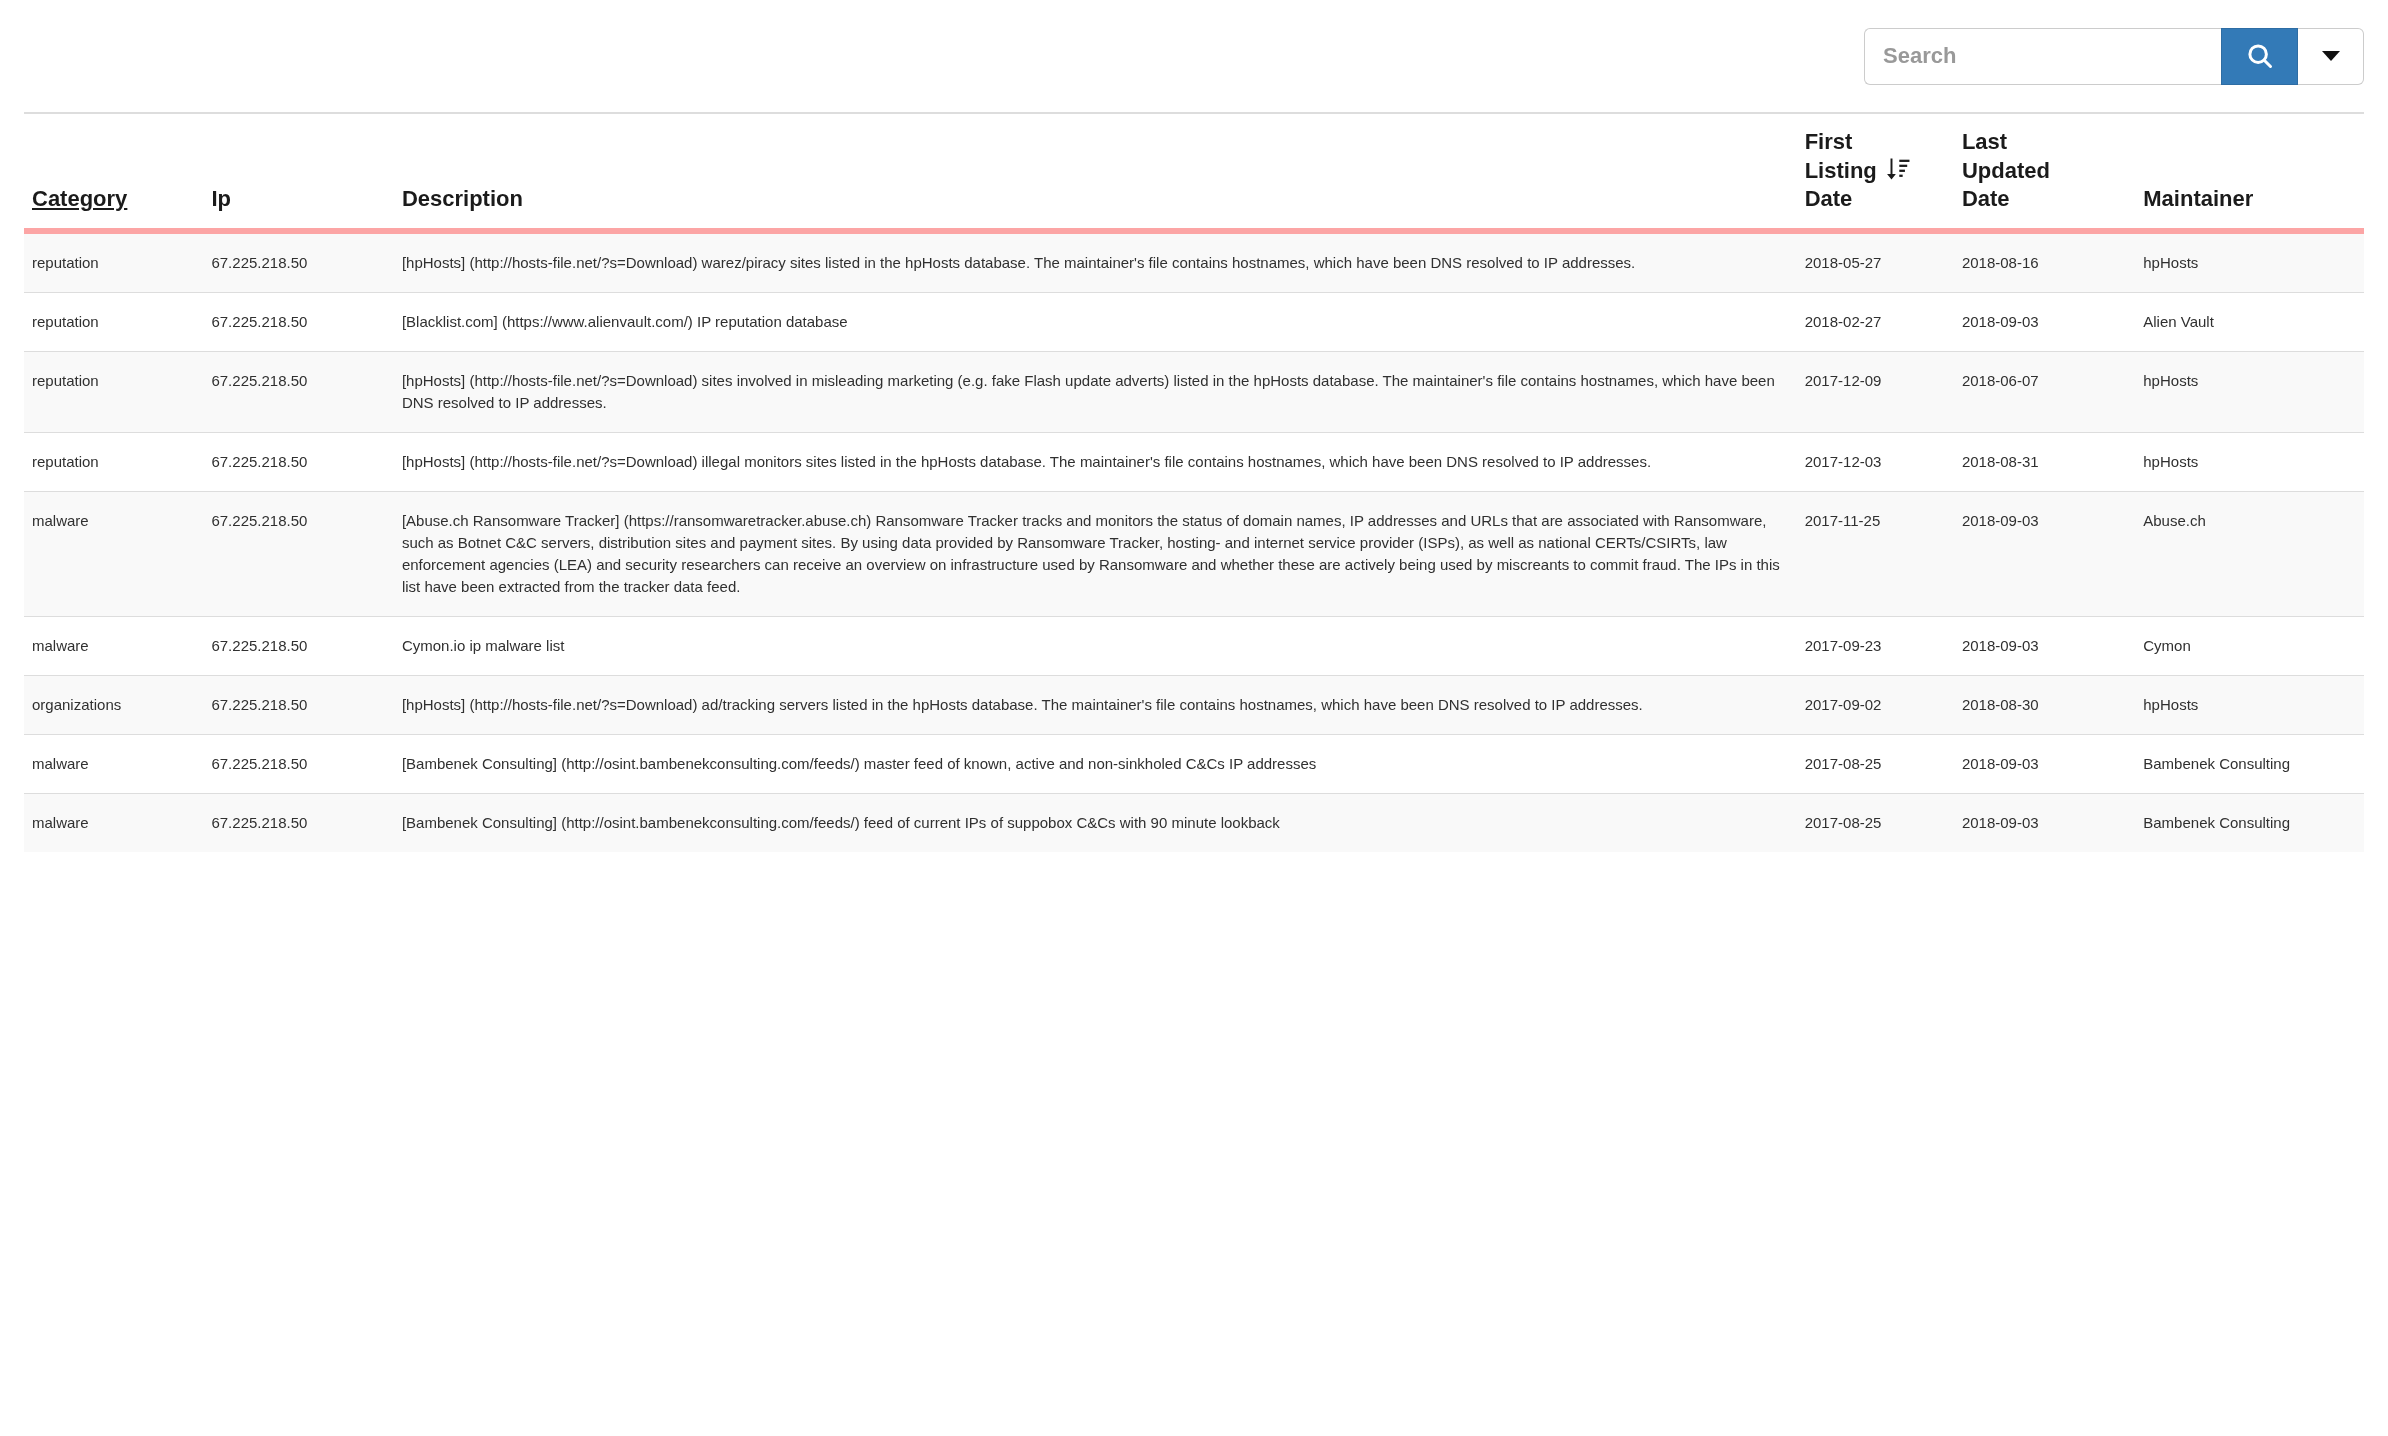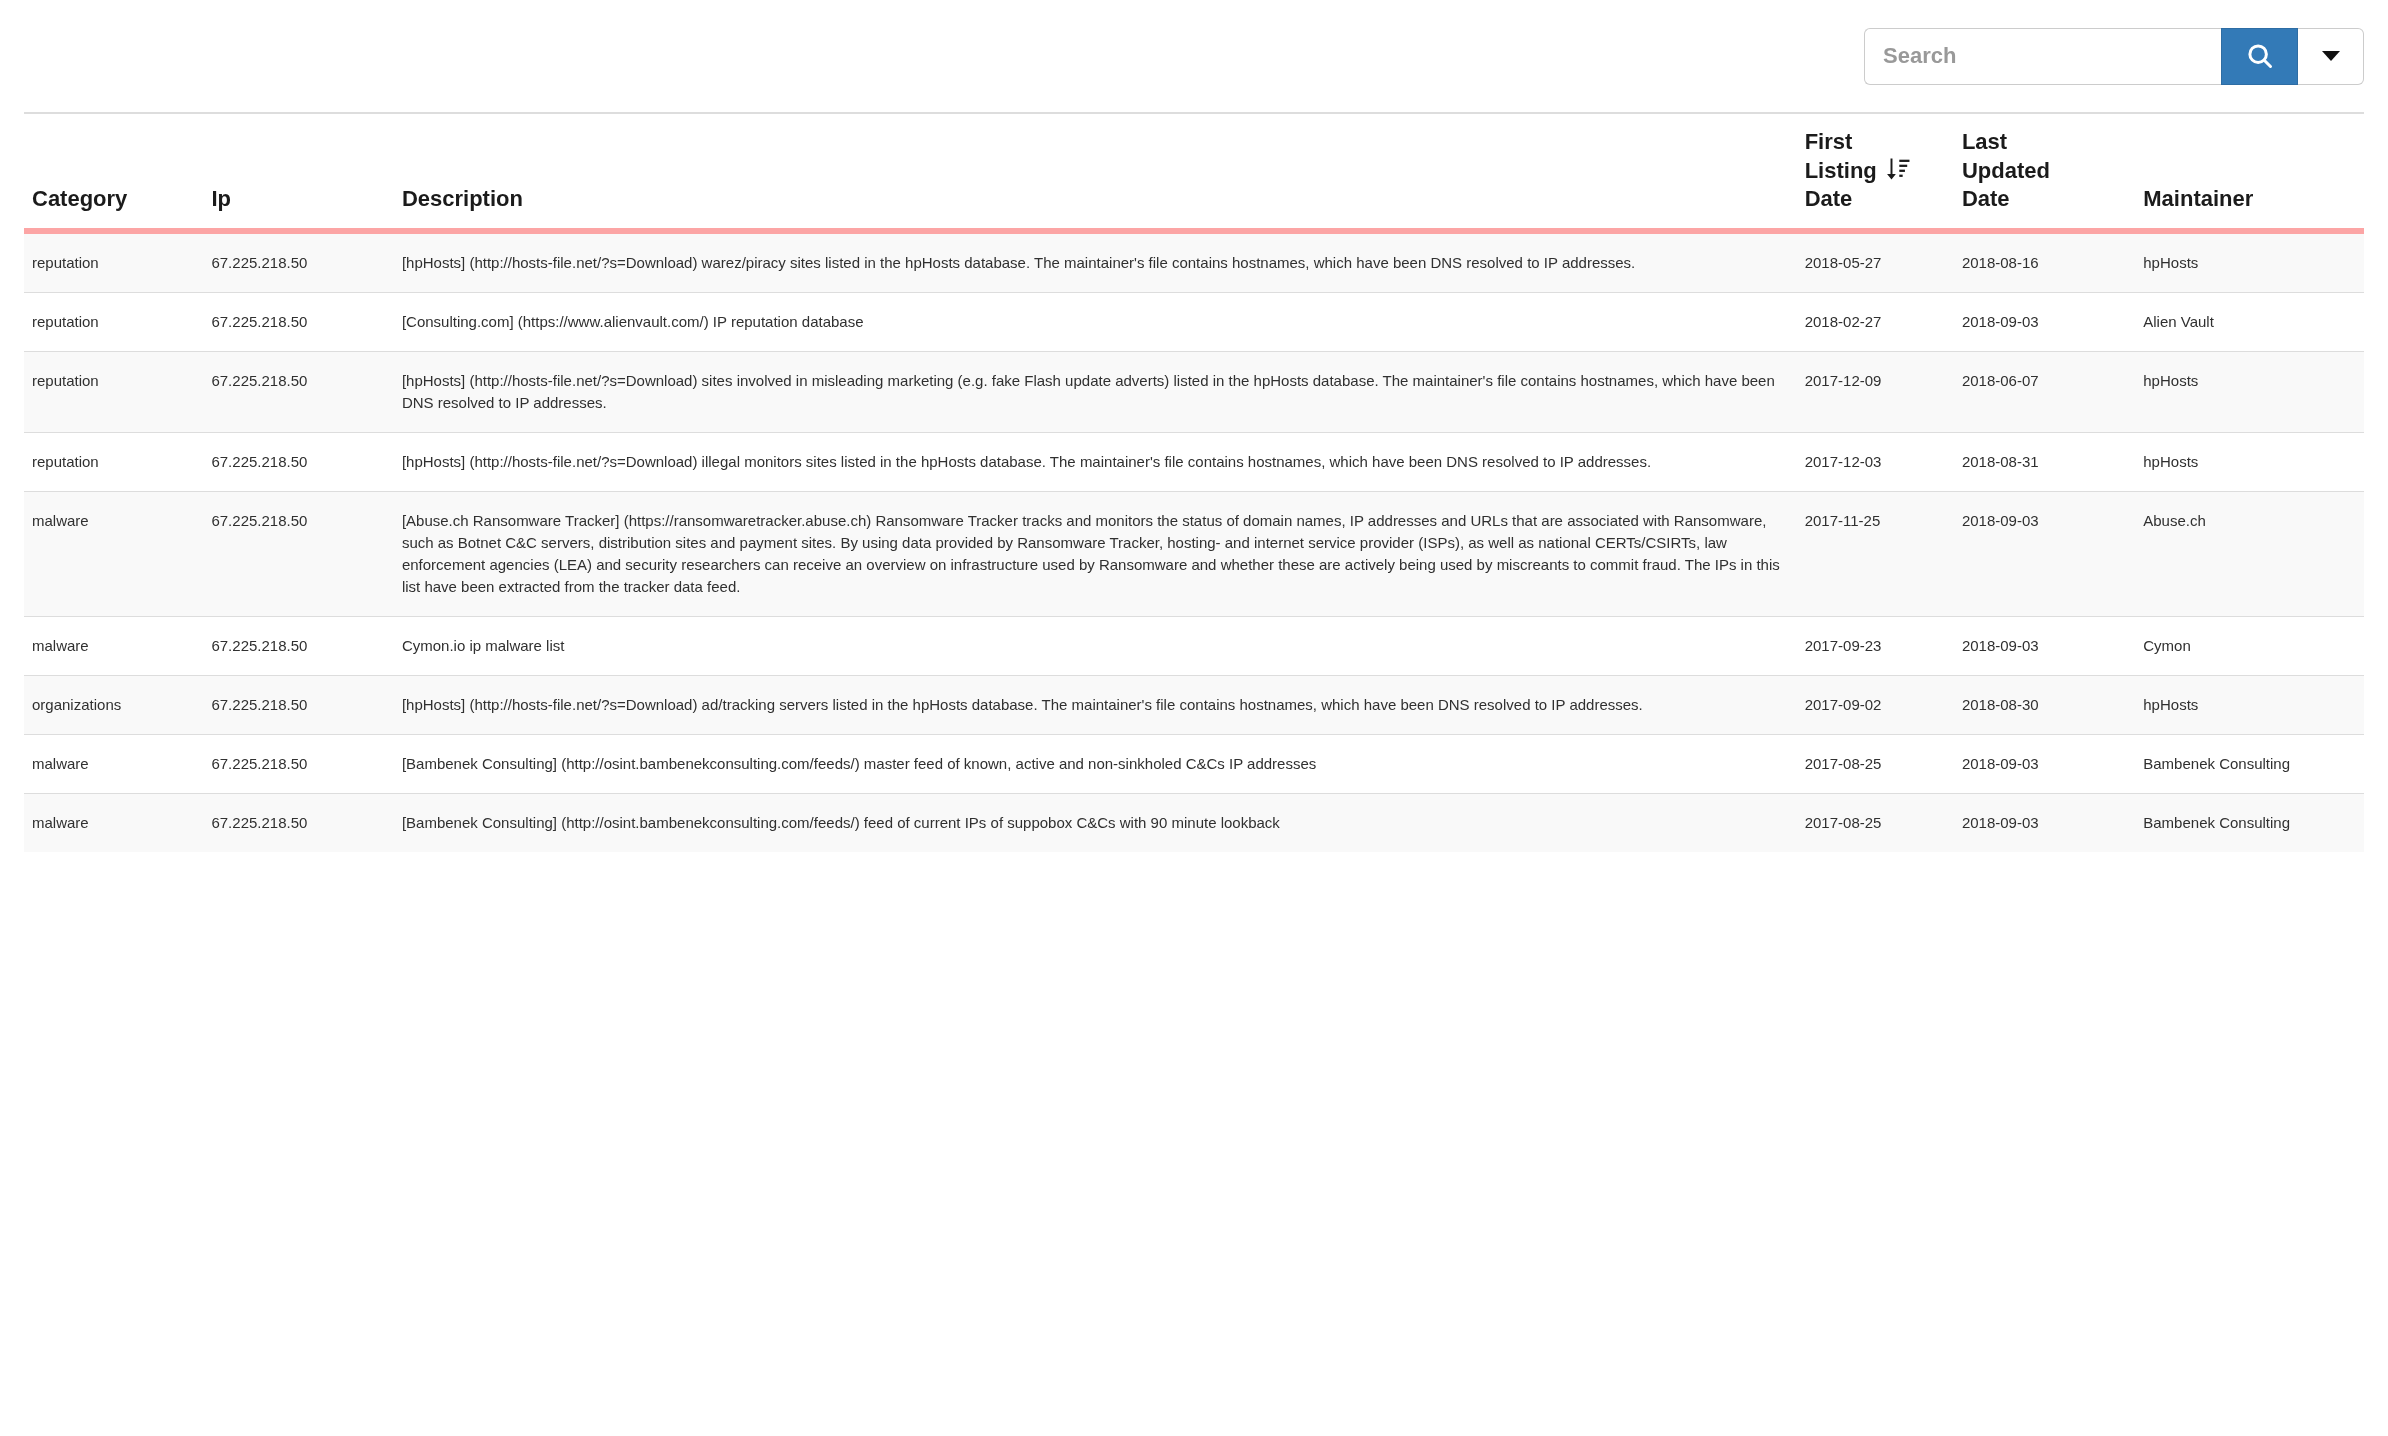--- a/index.html
+++ b/index.html
@@ -107,21 +107,21 @@
     border-top: 2px solid #dddddd;
     border-bottom: 6px solid #fca5a5;
     text-align: left;
     vertical-align: bottom;
     font-size: 22px;
     font-weight: bold;
     color: #1b1b1b;
     padding: 14px 16px 14px 0;
     line-height: 1.3;
   }
-  table.data thead th.pad-l { padding-left: 8px; }
+  table.data thead th.pad-l { padding-left: 8px; text-decoration: underline; }
 
   col.c-category { width: 124px; }
   col.c-ip       { width: 126px; }
   col.c-desc     { width: 928px; }
   col.c-first    { width: 104px; }
   col.c-last     { width: 120px; }
   col.c-maint    { width: 146px; }
 
   .th-first-inner {
     display: flex;
@@ -224,21 +224,21 @@
             <td class="pad-l">reputation</td>
             <td>67.225.218.50</td>
             <td>[hpHosts] (http://hosts-file.net/?s=Download) warez/piracy sites listed in the hpHosts database. The maintainer's file contains hostnames, which have been DNS resolved to IP addresses.</td>
             <td>2018-05-27</td>
             <td>2018-08-16</td>
             <td>hpHosts</td>
           </tr>
           <tr>
             <td class="pad-l">reputation</td>
             <td>67.225.218.50</td>
-            <td>[Consulting.com] (https://www.alienvault.com/) IP reputation database</td>
+            <td>[Blacklist.com] (https://www.alienvault.com/) IP reputation database</td>
             <td>2018-02-27</td>
             <td>2018-09-03</td>
             <td>Alien Vault</td>
           </tr>
           <tr>
             <td class="pad-l">reputation</td>
             <td>67.225.218.50</td>
             <td>[hpHosts] (http://hosts-file.net/?s=Download) sites involved in misleading marketing (e.g. fake Flash update adverts) listed in the hpHosts database. The maintainer's file contains hostnames, which have been DNS resolved to IP addresses.</td>
             <td>2017-12-09</td>
             <td>2018-06-07</td>

